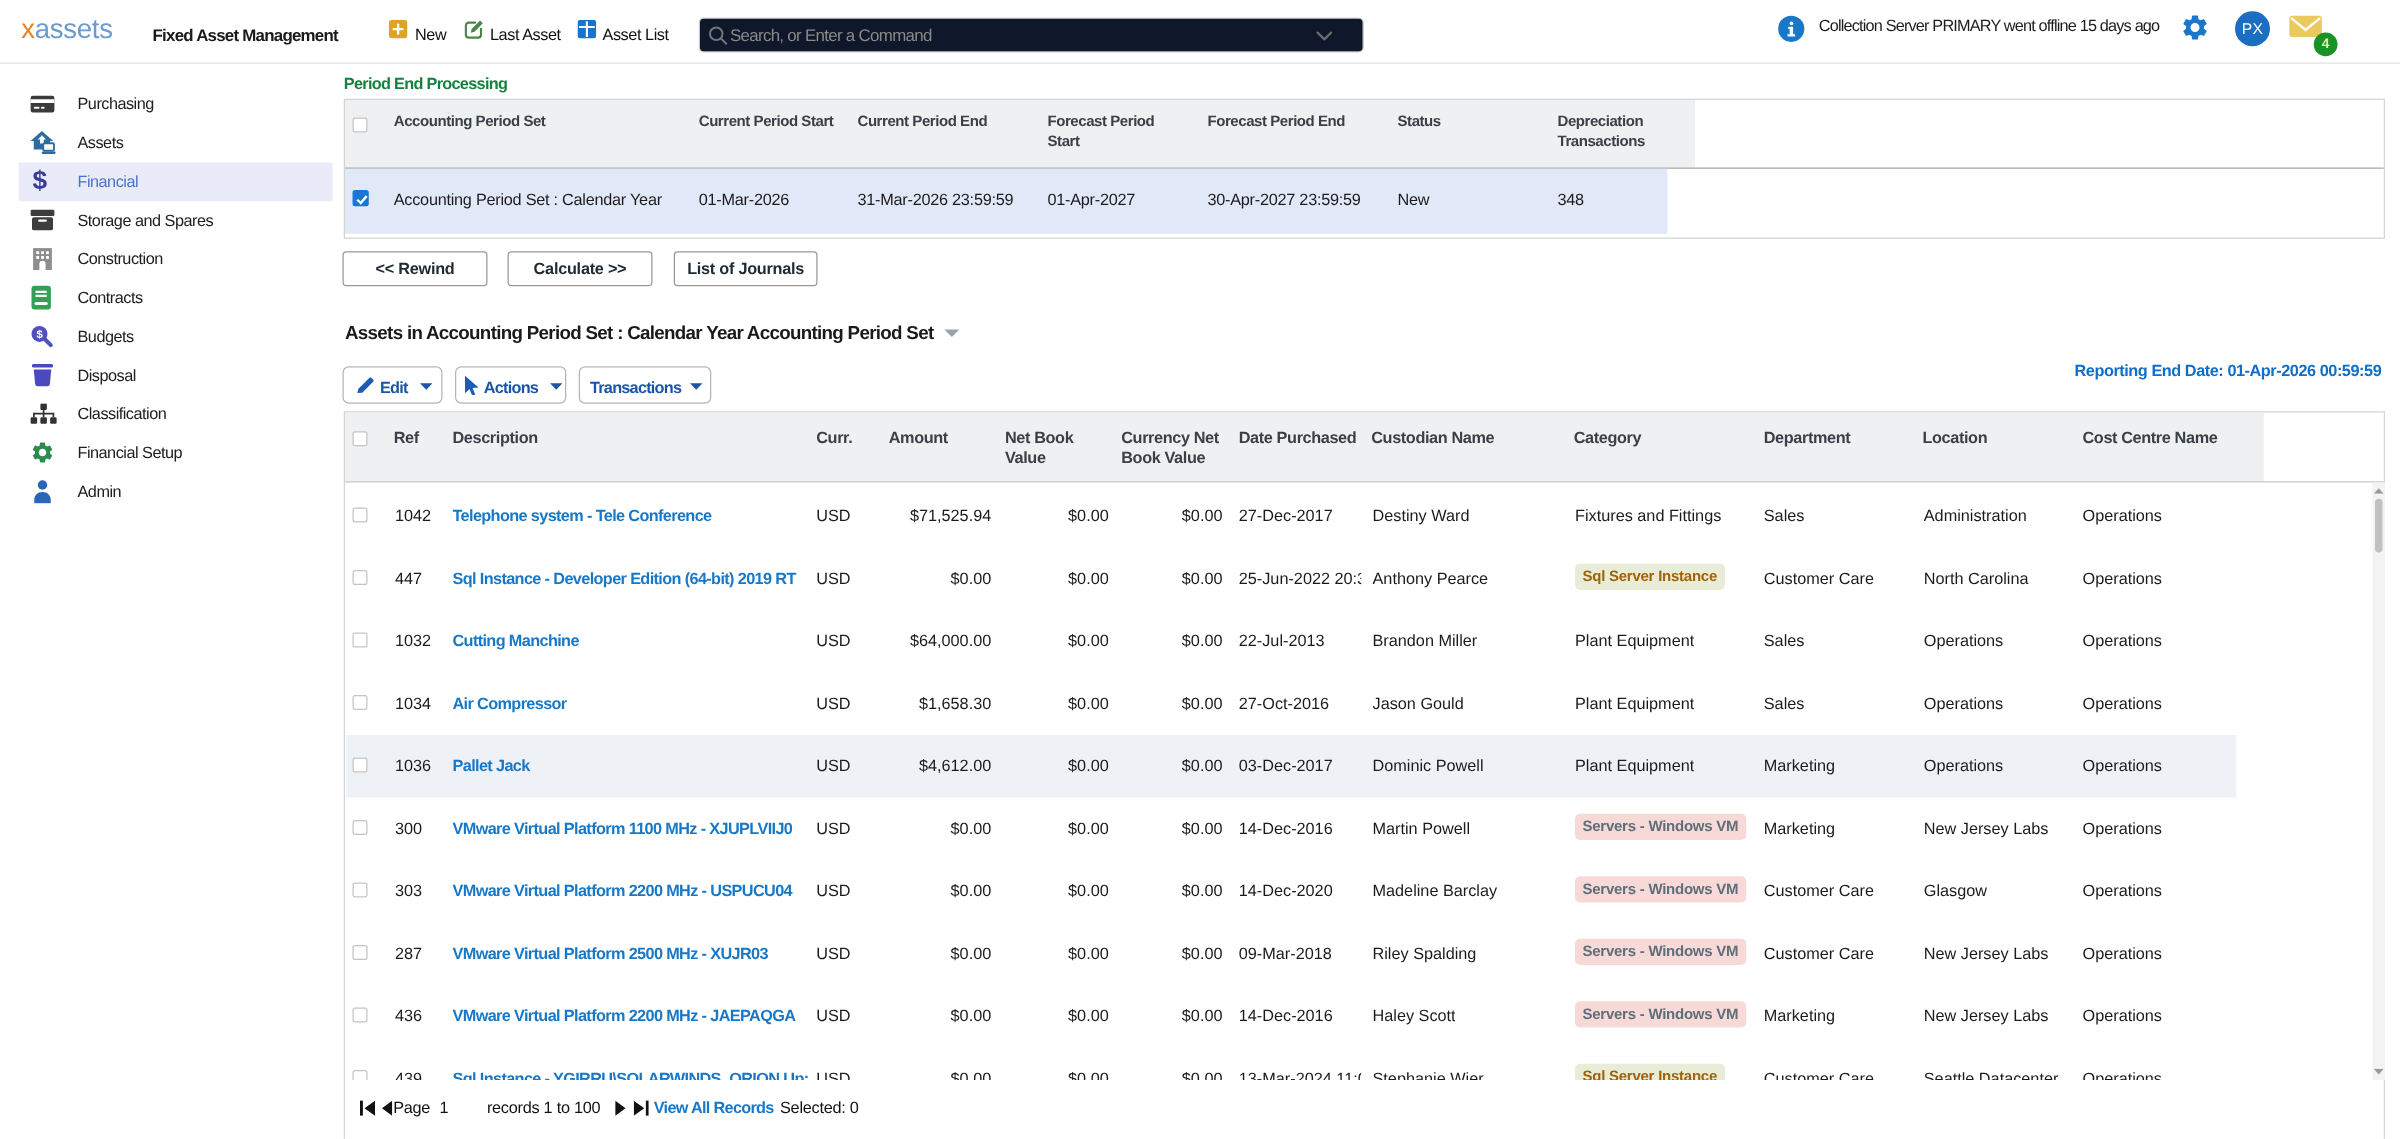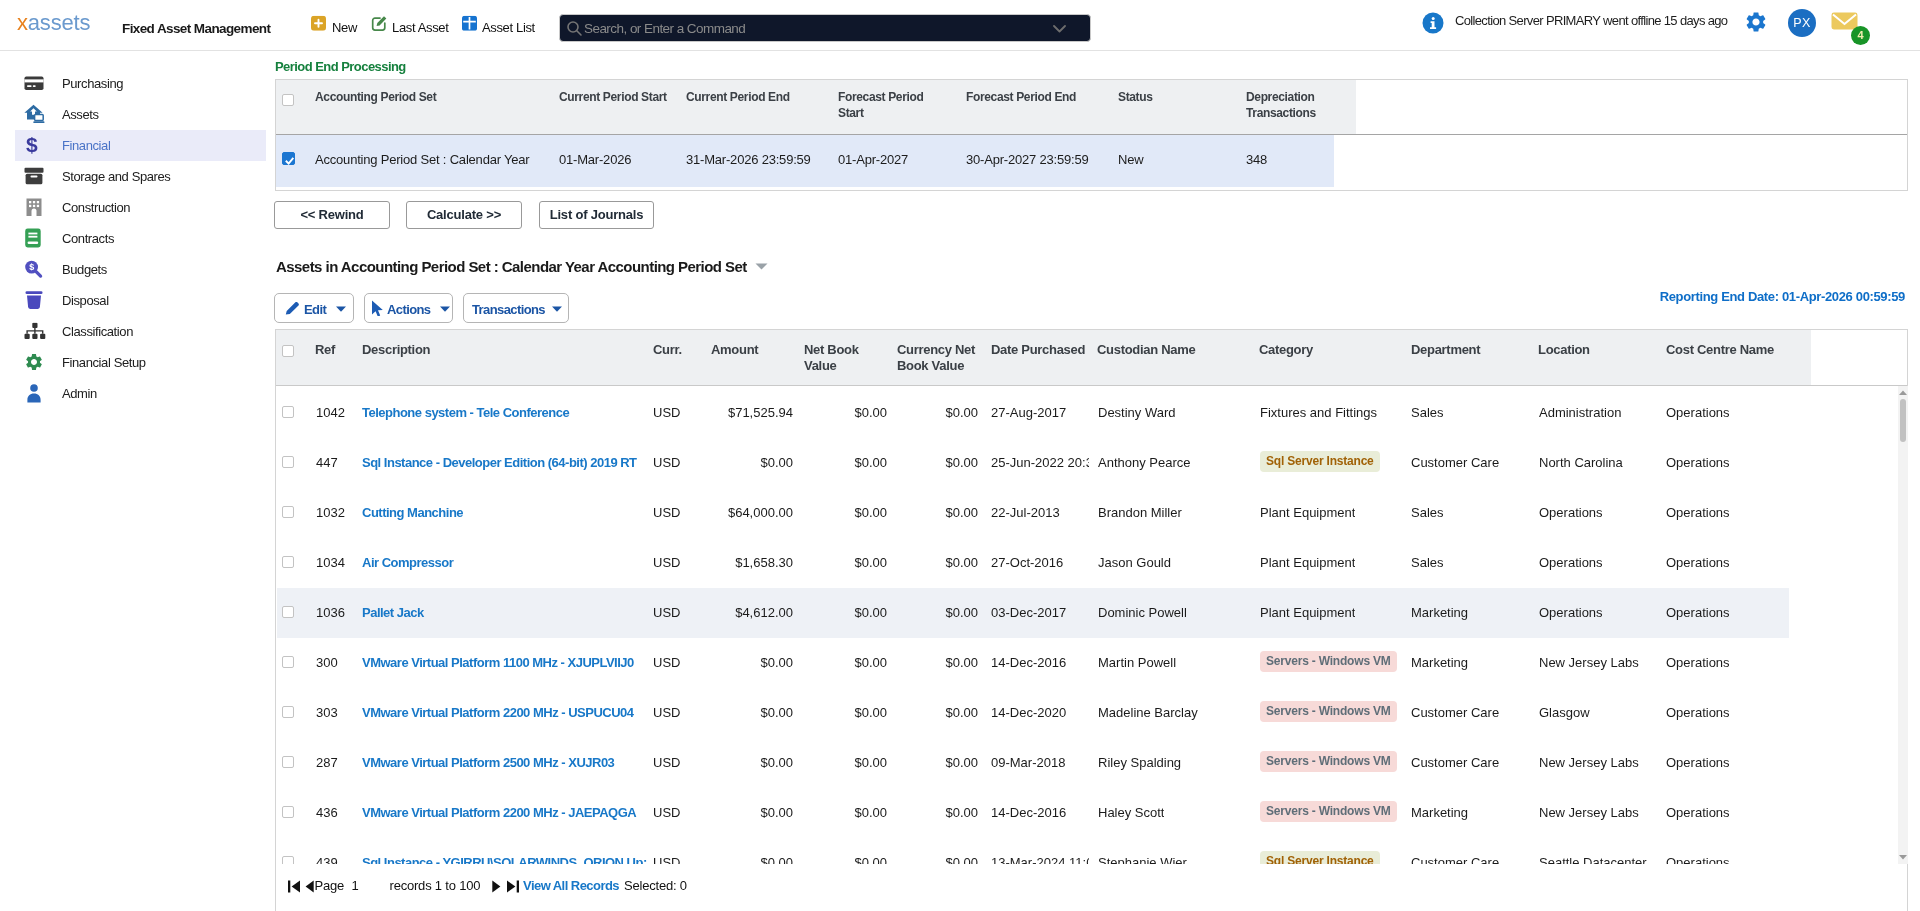--- a/index.html
+++ b/index.html
@@ -272,21 +272,21 @@
   <div id="adivider"></div>
   <div id="abody">
 <div class="row" style="top:2px">
         <div class="cb" style="left:5px;top:18px"></div>
         <div class="c" style="left:39px">1042</div>
         <div class="c lnk" style="left:85px;width:288px">Telephone system - Tele Conference</div>
         <div class="c" style="left:376px">USD</div>
         <div class="c ra" style="left:384px;width:132px">$71,525.94</div>
         <div class="c ra" style="left:520px;width:90px">$0.00</div>
         <div class="c ra" style="left:611px;width:90px">$0.00</div>
-        <div class="c" style="left:714px;width:98px">27-Aug-2017</div>
+        <div class="c" style="left:714px;width:98px">27-Dec-2017</div>
         <div class="c" style="left:821px">Destiny Ward</div>
         <div class="c" style="left:983px">Fixtures and Fittings</div>
         <div class="c" style="left:1134px">Sales</div>
         <div class="c" style="left:1262px">Administration</div>
         <div class="c" style="left:1389px">Operations</div>
       </div>
 <div class="row" style="top:52px">
         <div class="cb" style="left:5px;top:18px"></div>
         <div class="c" style="left:39px">447</div>
         <div class="c lnk" style="left:85px;width:288px">Sql Instance - Developer Edition (64-bit) 2019 RT</div>

